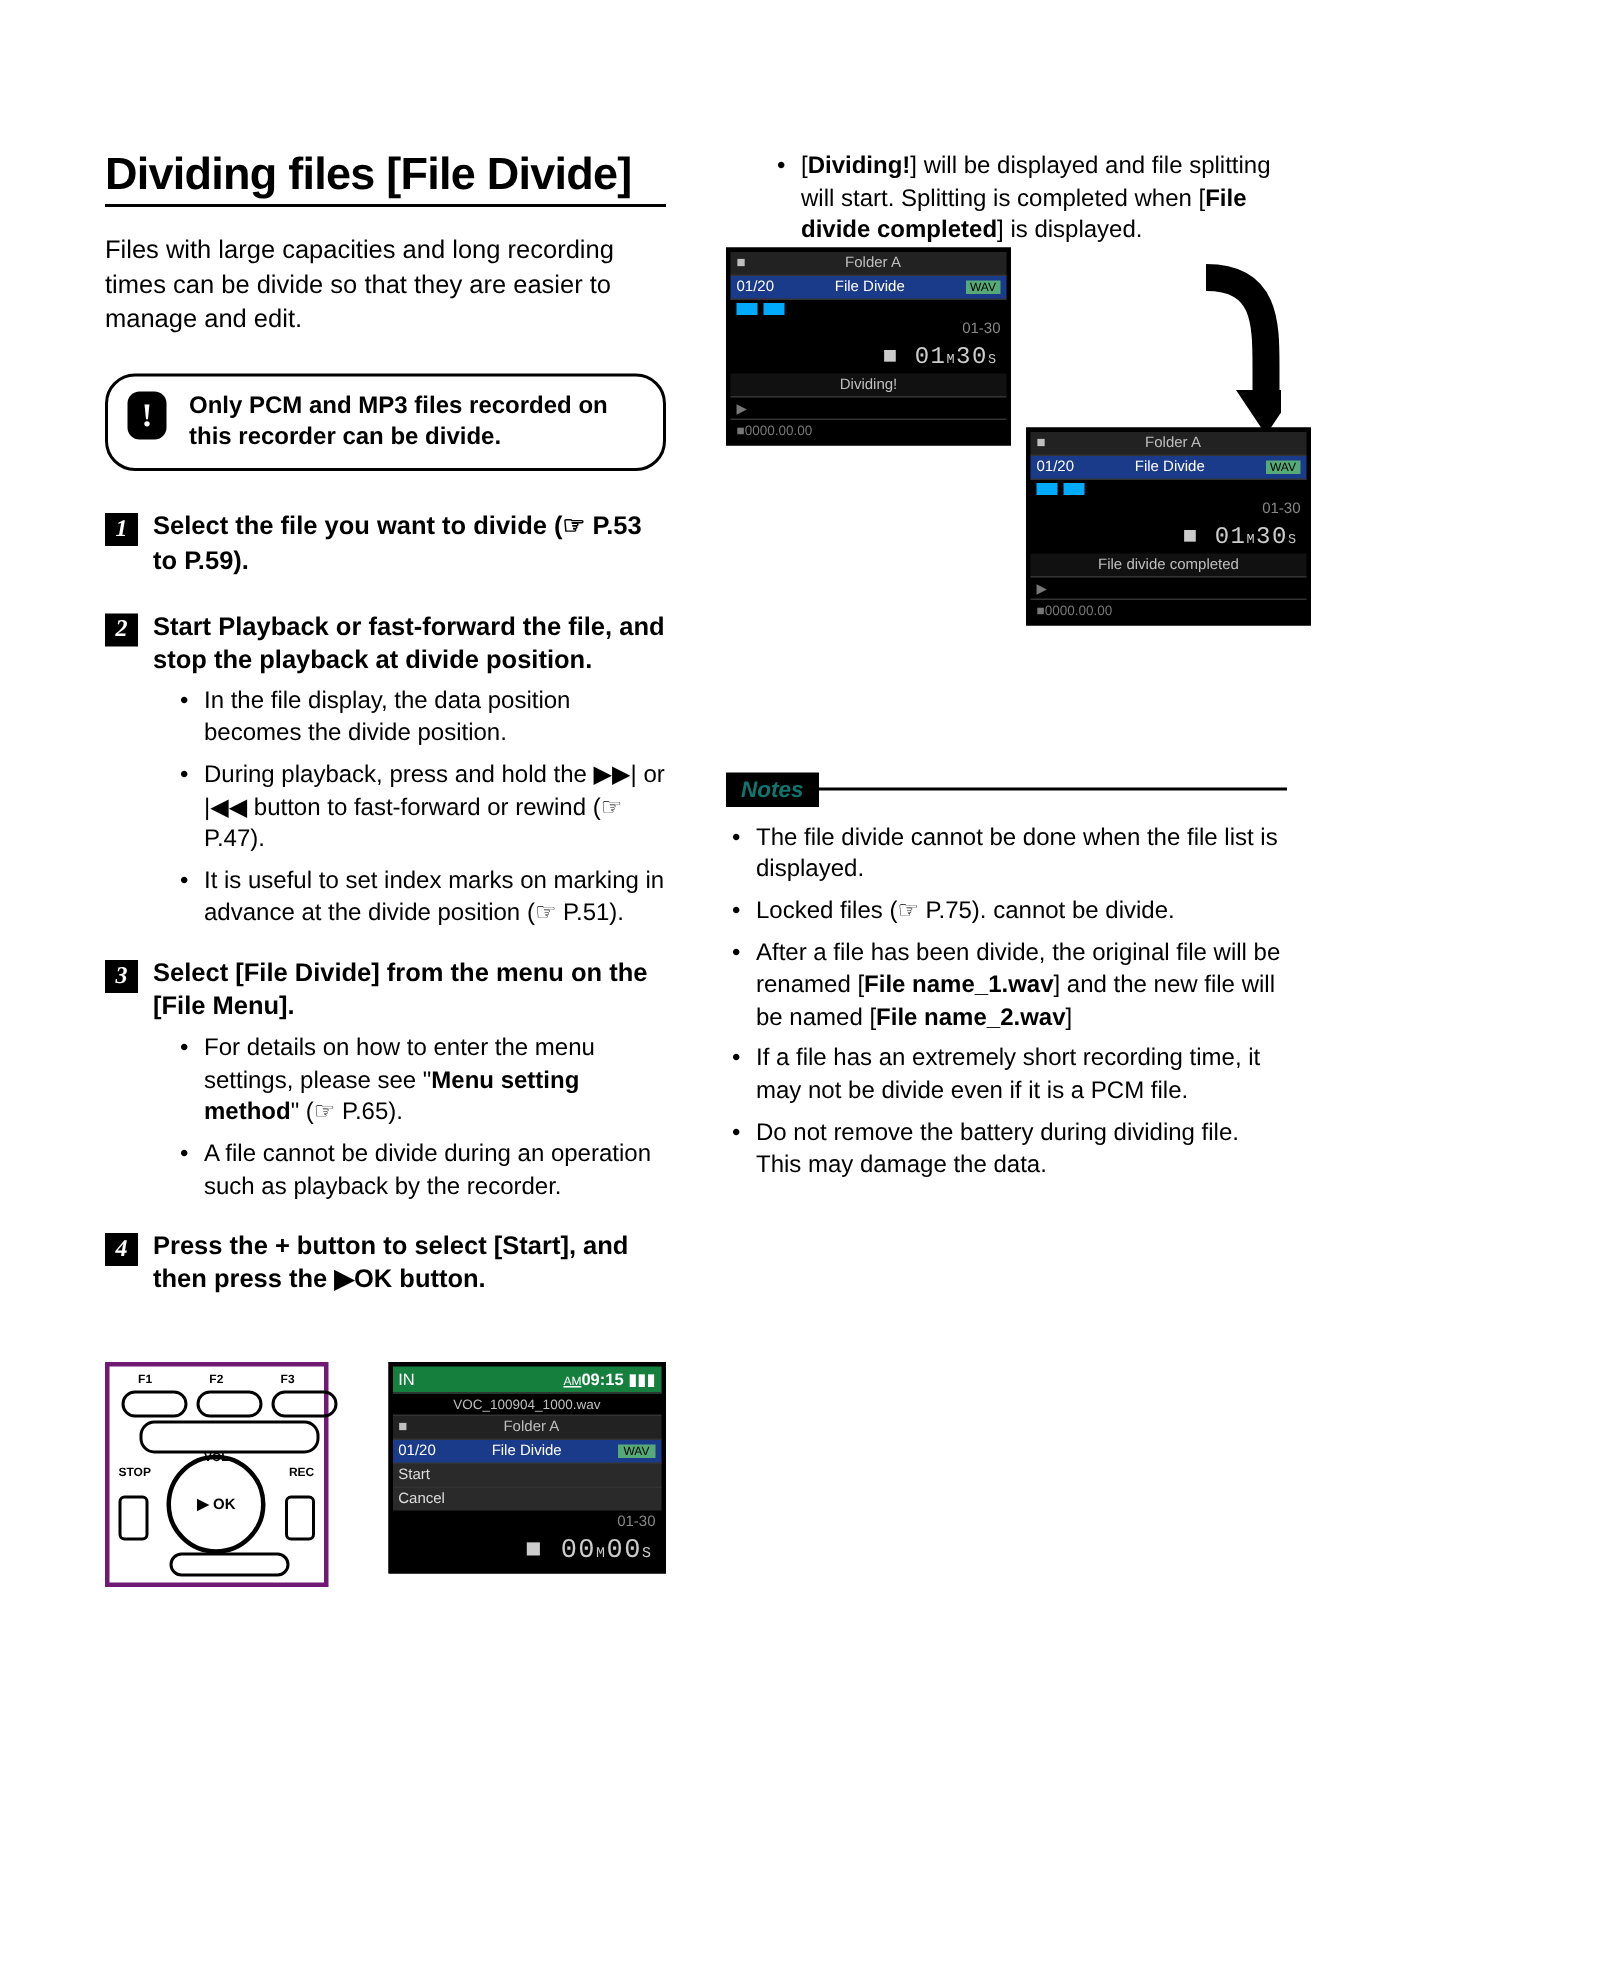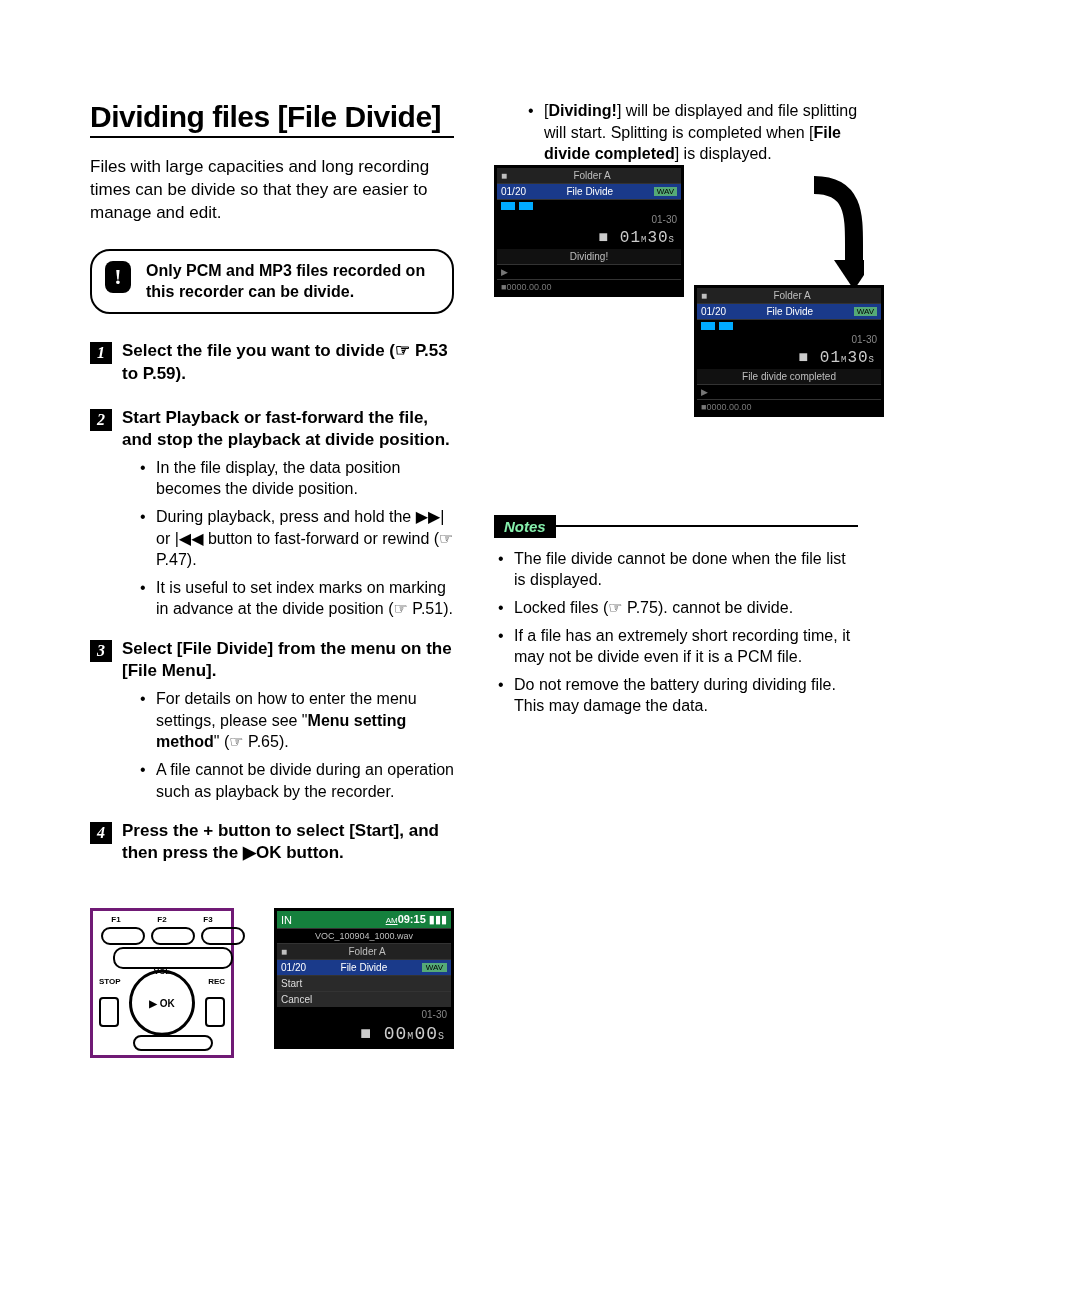--- a/index.html
+++ b/index.html
@@ -1,31 +1,31 @@
 <!DOCTYPE html>
 <html><head>
 <meta charset="utf-8">
 <style>
   html,body{margin:0;padding:0;background:#fff;color:#000;}
   body{font-family:"Arial","Helvetica",sans-serif;font-size:16px;}
-  .page{width:948px;height:1310px;position:relative;box-sizing:border-box;padding:100px 90px 20px 90px;}
+  .page{width:948px;height:1310px;position:relative;box-sizing:border-box;padding:100px 90px 20px 70px;}
   .cols{display:flex;gap:40px;}
   .col{flex:1;min-width:0;}
   .title{font-family:"Arial Narrow","Arial",sans-serif;font-weight:bold;font-size:30px;letter-spacing:-0.5px;border-bottom:2px solid #000;padding-bottom:2px;margin-bottom:18px;}
   .intro{font-size:17px;line-height:1.35;margin-bottom:24px;}
   .noticebox{border:2px solid #000;border-radius:20px;padding:10px 18px 10px 54px;position:relative;font-weight:bold;font-size:16px;line-height:1.3;margin-bottom:26px;}
   .noticebox .excl{position:absolute;left:13px;top:10px;width:26px;height:32px;background:#000;color:#fff;border-radius:8px;display:flex;align-items:center;justify-content:center;font-family:"Georgia",serif;font-size:22px;font-weight:bold;}
   .step{display:flex;gap:10px;margin-bottom:6px;}
   .stepnum{width:22px;height:22px;background:#000;color:#fff;display:flex;align-items:center;justify-content:center;font-style:italic;font-family:"Georgia",serif;font-size:16px;font-weight:bold;flex:0 0 22px;margin-top:2px;}
   .steptitle{font-weight:bold;font-size:17px;line-height:1.3;}
   ul.sub{margin:4px 0 18px 50px;padding:0;}
   ul.sub li{list-style:none;position:relative;padding-left:16px;font-size:16px;line-height:1.35;margin-bottom:6px;}
   ul.sub li:before{content:"•";position:absolute;left:0;top:0;}
   .notesbar{display:flex;align-items:center;margin:18px 0 10px 0;}
-  .noteslabel{background:#000;color:#86efac;font-style:italic;font-weight:bold;padding:3px 10px;font-size:15px;display:inline-block;}
+  .noteslabel{background:#000;color:#0f766e;font-style:italic;font-weight:bold;padding:3px 10px;font-size:15px;display:inline-block;}
   .notesline{flex:1;border-top:2px solid #000;}
   ul.notes{margin:0;padding:0 0 0 4px;}
   ul.notes li{list-style:none;position:relative;padding-left:16px;font-size:16px;line-height:1.35;margin-bottom:6px;}
   ul.notes li:before{content:"•";position:absolute;left:0;top:0;}
   
   .figrow{display:flex;gap:40px;margin-top:22px;align-items:flex-start;}
   .recorder{width:160px;height:150px;border:3px solid #701a75;position:relative;box-sizing:border-box;}
   .recorder .frow{position:absolute;top:4px;left:0;right:0;display:flex;justify-content:space-around;font-size:8px;font-weight:bold;}
   .recorder .oval{position:absolute;border:2px solid #000;border-radius:10px;}
   .recorder .center{position:absolute;left:50%;top:50%;width:60px;height:60px;border:3px solid #000;border-radius:50%;transform:translate(-50%,-20%);display:flex;align-items:center;justify-content:center;font-size:10px;font-weight:bold;}
@@ -211,18 +211,19 @@
         </div>
       </div>
 
       <div class="notesbar">
         <span class="noteslabel">Notes</span>
         <span class="notesline"></span>
       </div>
       <ul class="notes" id="notes-host">
           <li>The file divide cannot be done when the file list is displayed.</li>
           <li>Locked files (☞ P.75). cannot be divide.</li>
+          <li>After a file has been divide, the original file will be renamed [<b>File name_1.wav</b>] and the new file will be named [<b>File name_2.wav</b>]</li>
           <li>If a file has an extremely short recording time, it may not be divide even if it is a PCM file.</li>
           <li>Do not remove the battery during dividing file. This may damage the data.</li>
         </ul>
     </div>
   </div>
 </div>
 
 </body></html>

